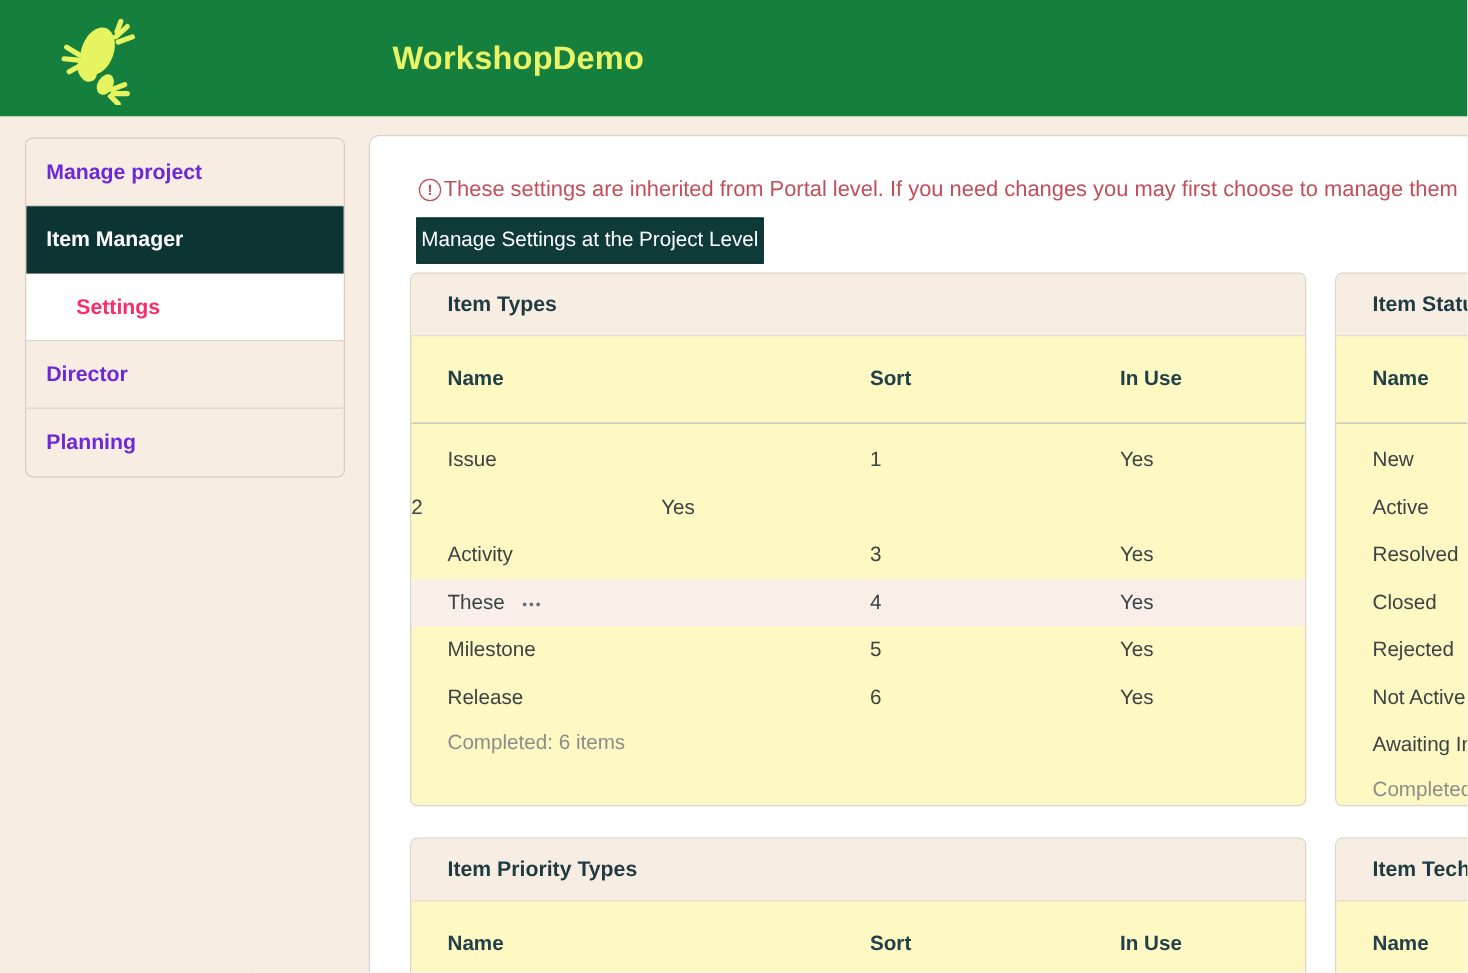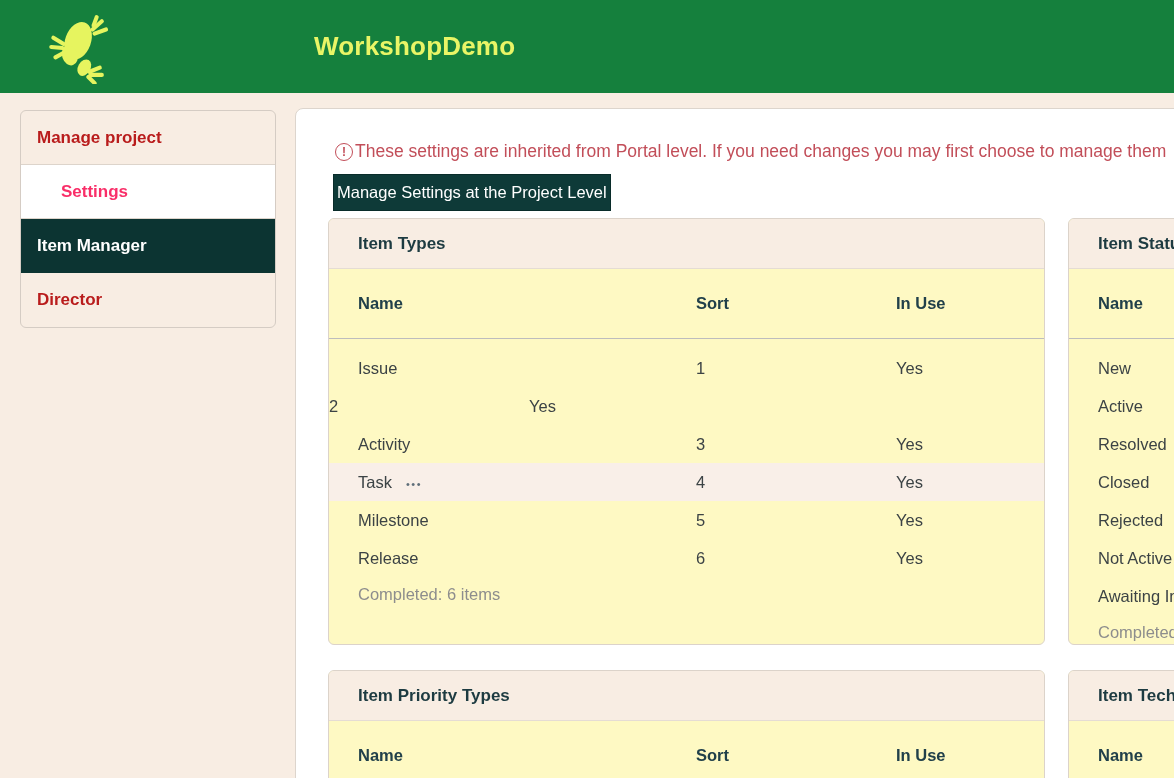--- a/index.html
+++ b/index.html
@@ -10,21 +10,21 @@
   
   .topbar { position:absolute; left:0; top:0; width:1174px; height:93px; background:#15803d; }
   .logo { position:absolute; left:42px; top:8px; width:66px; height:76px; }
   .app-title { position:absolute; left:314px; top:0; height:93px; display:flex; align-items:center;
                color:#e9f566; font-size:26px; font-weight:700; letter-spacing:0.2px; }
 
   
   .sidebar { position:absolute; left:20px; top:110px; width:256px; background:#f8ede3;
              border:1px solid #d5ccc4; border-radius:6px; overflow:hidden; }
   .side-item { height:54px; display:flex; align-items:center; padding-left:16px;
-               font-size:17px; font-weight:600; color:#b91c1c; border-bottom:1px solid #ddd4cb;
+               font-size:17px; font-weight:600; color:#6d28d9; border-bottom:1px solid #ddd4cb;
                cursor:pointer; }
   .side-item:last-child { border-bottom:none; }
   .side-item.active { background:#0c3432; color:#ffffff; font-weight:700; border-bottom:none; }
   .side-item.sub { background:#ffffff; color:#f92e68; padding-left:40px; }
 
   
   .main-panel { position:absolute; left:295px; top:108px; width:905px; height:695px;
                 background:#ffffff; border:1px solid #ddd5cd; border-radius:8px 0 0 0; }
 
   .warning { position:absolute; left:335px; top:141px; display:flex; align-items:center;
@@ -84,23 +84,24 @@
         <path d="M46 57 L56 53"></path>
           <path d="M47 60 L58 60"></path>
           <path d="M45 62 L51 68"></path>
       </g>
     </svg>
     <div class="app-title">WorkshopDemo</div>
   </div>
 
   <div class="sidebar">
     <div class="side-item">Manage project</div>
+    <div class="side-item active">Item Manager</div>
     <div class="side-item sub">Settings</div>
-    <div class="side-item active">Item Manager</div>
     <div class="side-item">Director</div>
+    <div class="side-item">Planning</div>
   </div>
 
   <div class="main-panel"></div>
 
   <div class="warning">
     <span class="warning-icon">!</span>
     <span>These settings are inherited from Portal level. If you need changes you may first choose to manage them</span>
   </div>
 
   <div class="manage-btn">Manage Settings at the Project Level</div>
@@ -122,21 +123,21 @@
         <div class="col-sort">2</div>
         <div class="col-inuse">Yes</div>
       </div>
       <div class="trow">
         <div class="col-name">Activity</div>
         <div class="col-sort">3</div>
         <div class="col-inuse">Yes</div>
       </div>
       <div class="trow hl">
         <div class="col-name">
-          <span>Task</span><span class="row-menu">•••</span>
+          <span>These</span><span class="row-menu">•••</span>
         </div>
         <div class="col-sort">4</div>
         <div class="col-inuse">Yes</div>
       </div>
       <div class="trow">
         <div class="col-name">Milestone</div>
         <div class="col-sort">5</div>
         <div class="col-inuse">Yes</div>
       </div>
       <div class="trow">

